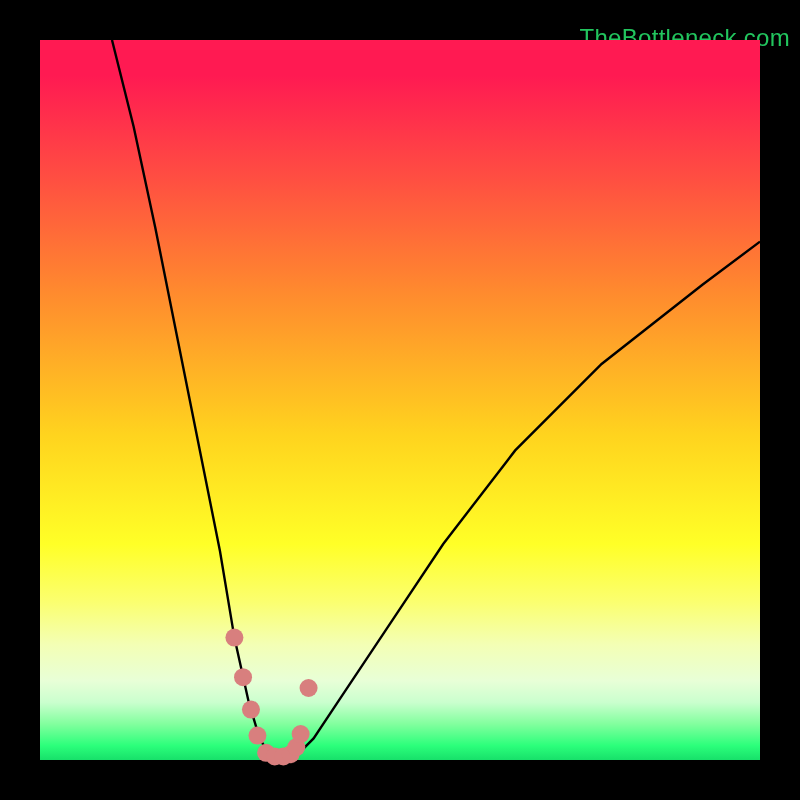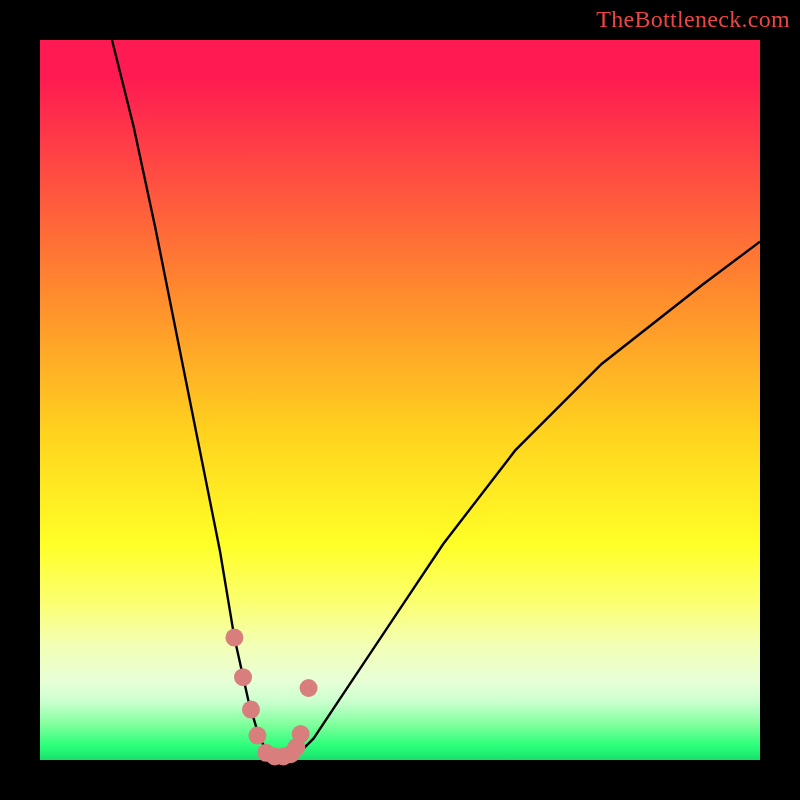--- a/index.html
+++ b/index.html
@@ -35,28 +35,27 @@
       #f3ffb5 84%,
       #e8ffd7 89%,
       #caffce 92%,
       #82ff9e 95%,
       #2cff7b 98%,
       #17e06a 100%
     );
   }
   .watermark {
     position: absolute;
-    top: 6px;
+    top: 24px;
     right: 10px;
-    color: #ef4444;
+    color: #22c55e;
     font-size: 24px;
     font-weight: 400;
     letter-spacing: 0.3px;
     user-select: none;
-    font-family: Liberation Serif, serif;
   }
   svg.curve {
     position: absolute;
     left: 0;
     top: 0;
     width: 720px;
     height: 720px;
     overflow: visible;
   }
 </style>

